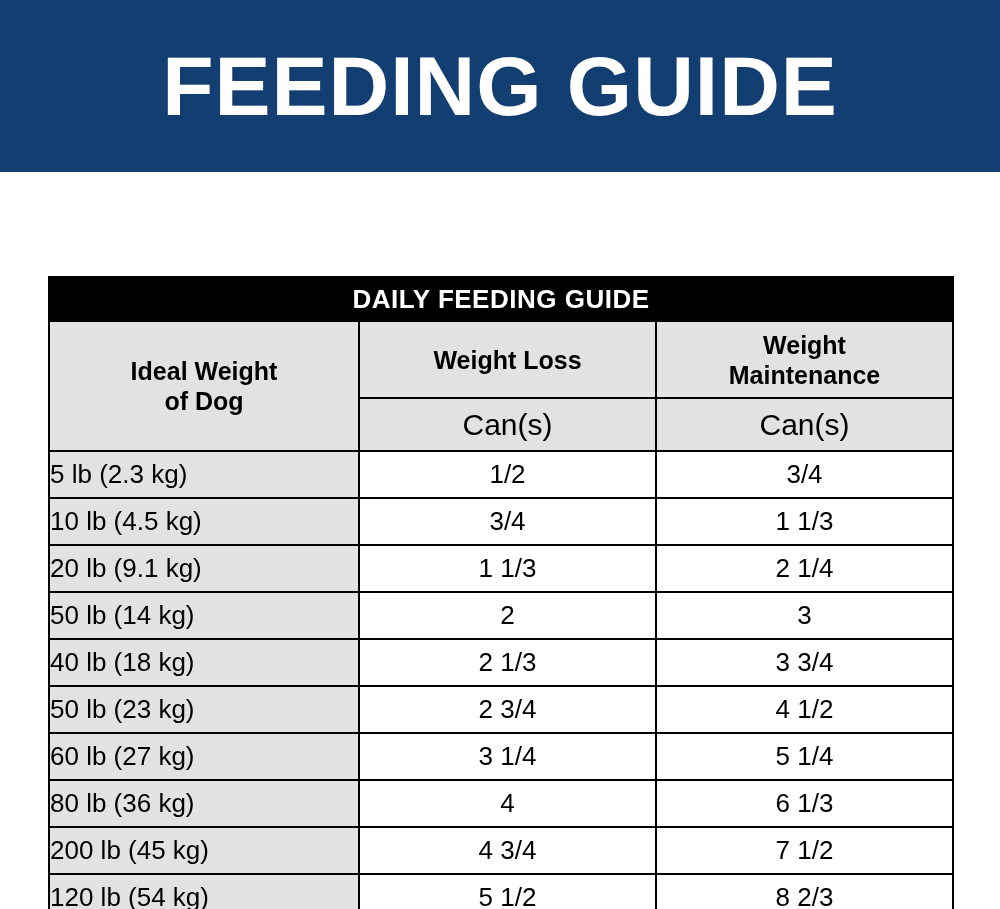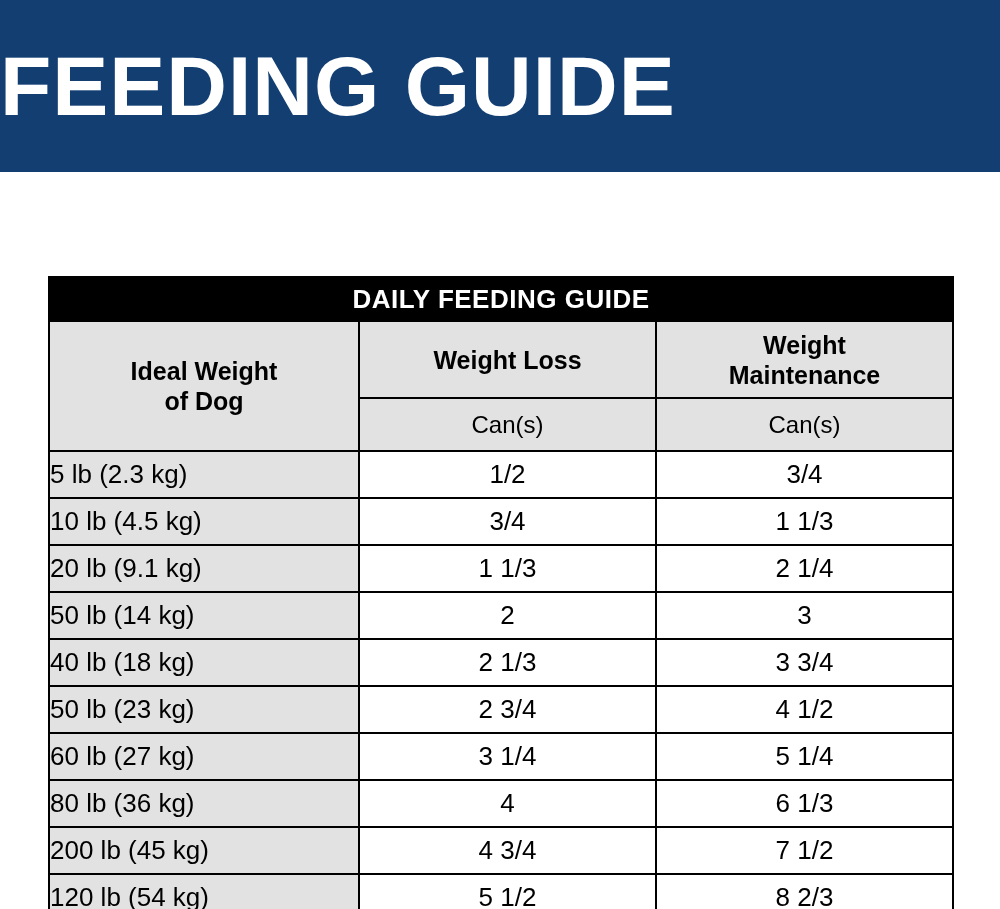--- a/index.html
+++ b/index.html
@@ -14,21 +14,21 @@
     color: #000000;
     overflow: hidden;
   }
 
   
   .banner {
     background: #123e72;
     height: 172px;
     display: flex;
     align-items: center;
-    justify-content: flex-start;
+    justify-content: center;
   }
   .banner-title {
     color: #ffffff;
     font-size: 84px;
     font-weight: bold;
     letter-spacing: 1px;
     line-height: 1;
     text-align: center;
     font-family: "Liberation Sans", sans-serif;
   }
@@ -69,21 +69,21 @@
     height: 128px;
     vertical-align: middle;
   }
   .hdr.top {
     height: 74px;
     vertical-align: middle;
   }
   .subhdr {
     background: #e2e2e2;
     text-align: center;
-    font-size: 24px;
+    font-size: 30px;
     height: 50px;
     vertical-align: middle;
     font-weight: normal;
   }
 
   td.wt {
     background: #e2e2e2;
     text-align: left;
     font-size: 26px;
     height: 45px;

